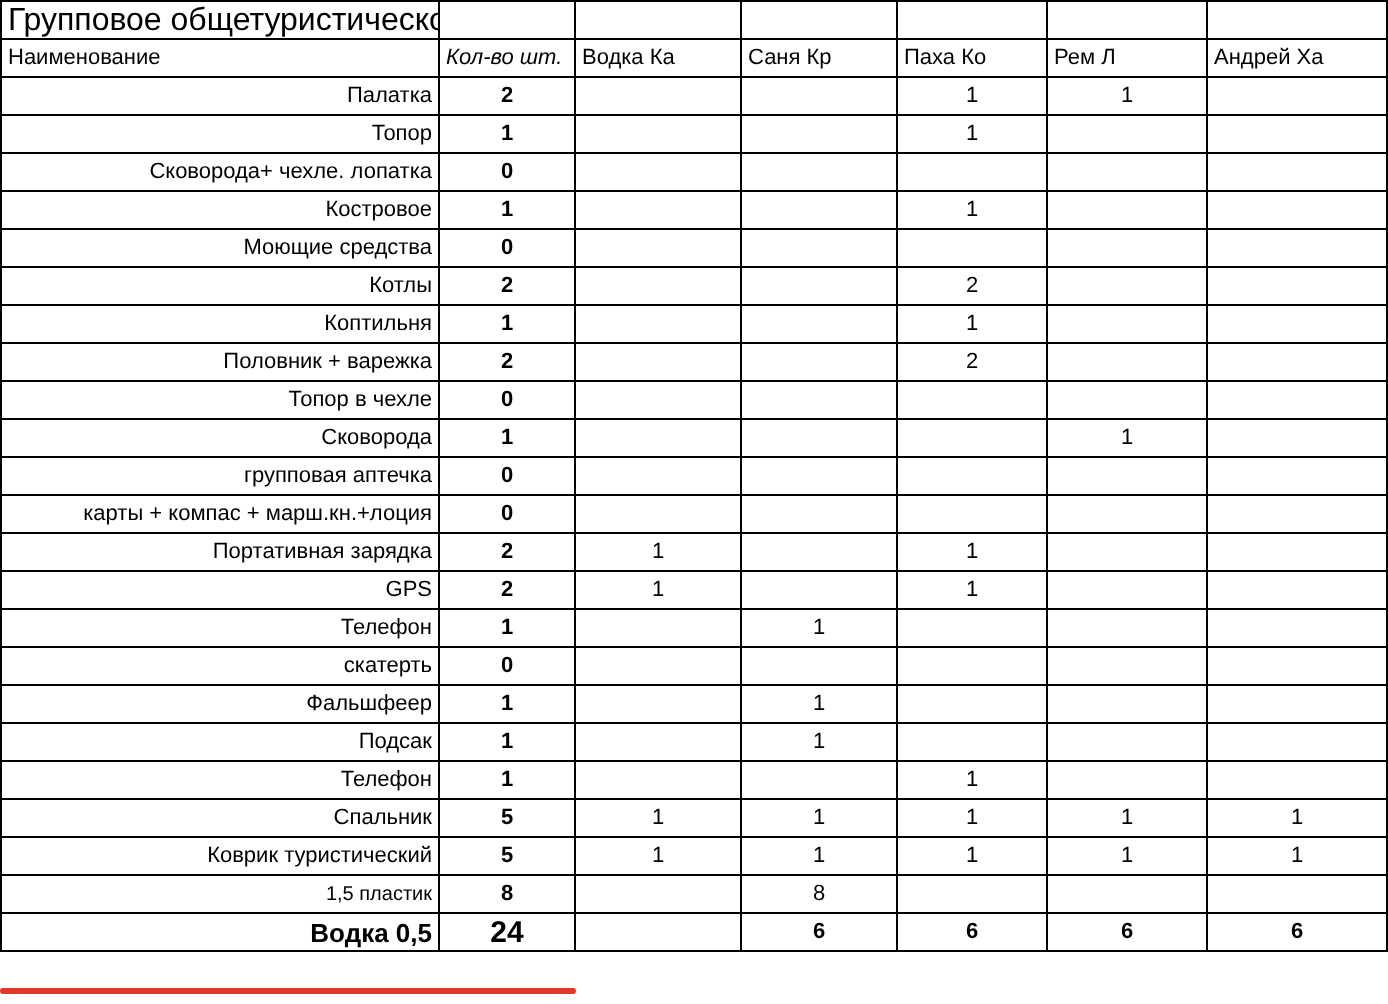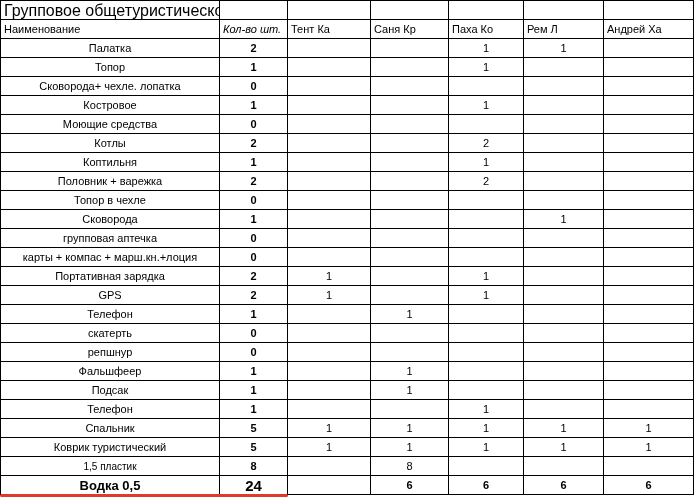--- a/index.html
+++ b/index.html
@@ -64,21 +64,21 @@
   }
   .num {
     text-align: center;
     font-weight: bold;
   }
   .plain-num {
     text-align: center;
     font-weight: normal;
   }
   .row-name {
-    text-align: center;
+    text-align: right;
   }
   .last-row td {
     font-weight: bold;
   }
   .last-row .row-name {
     font-size: 13px;
   }
   .last-row .num {
     font-size: 15px;
   }
@@ -116,21 +116,21 @@
         <td></td>
         <td></td>
         <td></td>
         <td></td>
         <td></td>
         <td></td>
       </tr>
       <tr class="hdr-row">
         <td>Наименование</td>
         <td class="hdr-qty">Кол-во шт.</td>
-        <td>Тент Ка</td>
+        <td>Водка Ка</td>
         <td>Саня Кр</td>
         <td>Паха Ко</td>
         <td>Рем Л</td>
         <td>Андрей Ха</td>
       </tr>
 
       <tr>
         <td class="row-name">Палатка</td>
         <td class="num">2</td>
         <td class="plain-num"></td>
@@ -260,29 +260,20 @@
         <td class="row-name">Телефон</td>
         <td class="num">1</td>
         <td class="plain-num"></td>
         <td class="plain-num">1</td>
         <td class="plain-num"></td>
         <td class="plain-num"></td>
         <td class="plain-num"></td>
       </tr>
       <tr>
         <td class="row-name">скатерть</td>
-        <td class="num">0</td>
-        <td class="plain-num"></td>
-        <td class="plain-num"></td>
-        <td class="plain-num"></td>
-        <td class="plain-num"></td>
-        <td class="plain-num"></td>
-      </tr>
-      <tr>
-        <td class="row-name">репшнур</td>
         <td class="num">0</td>
         <td class="plain-num"></td>
         <td class="plain-num"></td>
         <td class="plain-num"></td>
         <td class="plain-num"></td>
         <td class="plain-num"></td>
       </tr>
       <tr>
         <td class="row-name">Фальшфеер</td>
         <td class="num">1</td>

